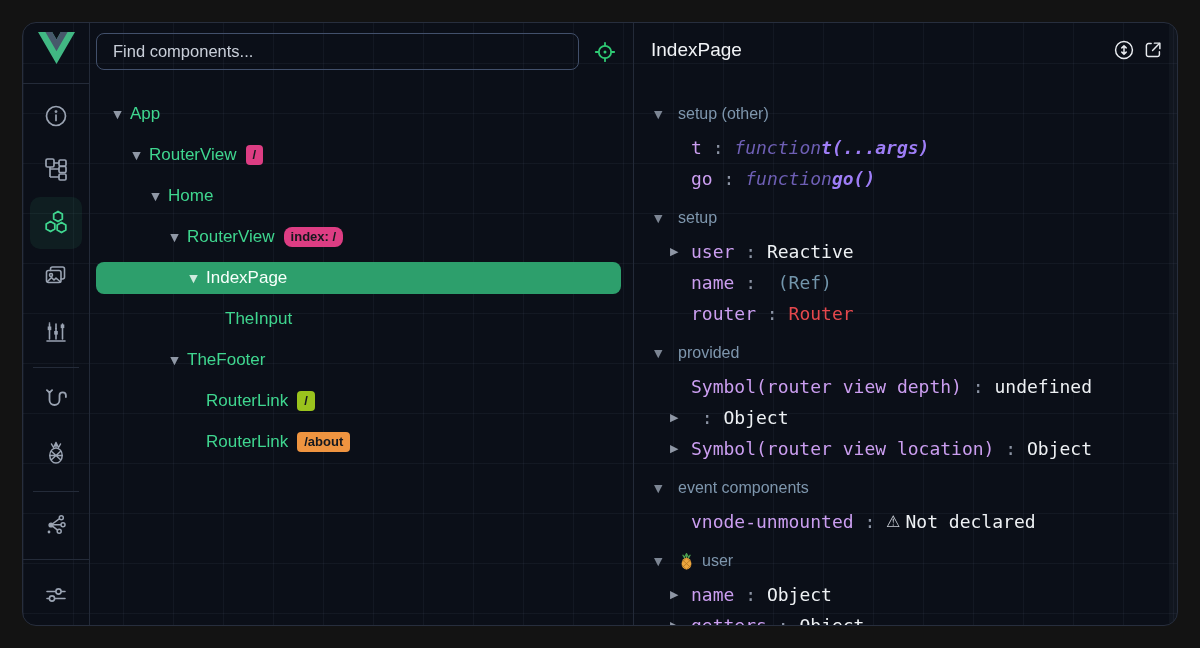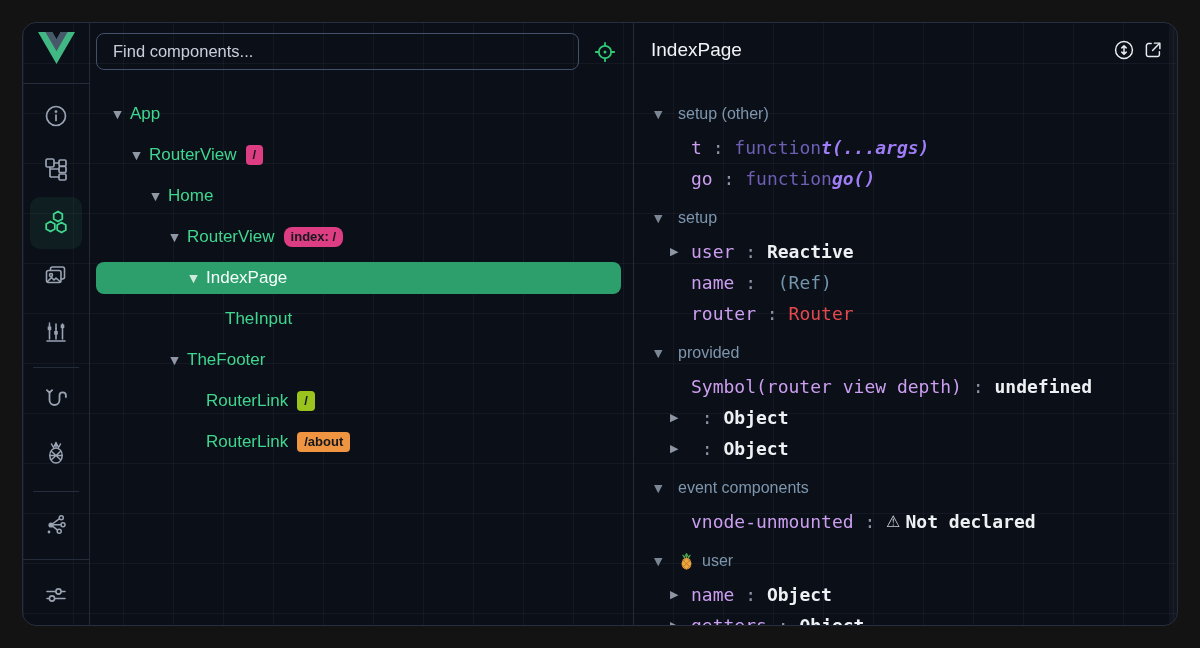--- a/index.html
+++ b/index.html
@@ -95,22 +95,22 @@
   .entry{
     height:31px;display:flex;align-items:center;padding-left:36px;
     font-family:"DejaVu Sans Mono",monospace;font-size:18px;white-space:nowrap;
   }
   .etri{
     width:21px;flex:none;font-size:11px;color:#8f97a5;
     font-family:"DejaVu Sans",sans-serif;
   }
   .ekey{color:#cb9ef0;}
   .colon{color:#8b93a3;white-space:pre;}
-  .v-plain{color:#eef1f4;font-weight:bold;}
-  .v-fn-kw{color:#6e5fb5;}
+  .v-plain{color:#eef1f4;}
+  .v-fn-kw{color:#6e5fb5;font-style:italic;}
   .v-fn-sig{color:#9e7df6;font-style:italic;font-weight:bold;}
   .v-ref{color:#7295ab;white-space:pre;}
   .v-error{color:#e5484d;}
   .v-warn{color:#c9ced6;font-family:"DejaVu Sans",sans-serif;font-size:16px;white-space:pre;}
   .scroll-strip{
     position:absolute;right:0;top:0;bottom:0;width:8px;
     background:rgba(140,150,170,0.05);
   }
 </style>
 </head>
@@ -337,20 +337,21 @@
               <span class="colon"> : </span>
               <span class="v-plain">undefined</span>
             </div>
             <div class="entry">
               <span class="etri">▶</span>
               <span class="colon"> : </span>
               <span class="v-plain">Object</span>
             </div>
             <div class="entry">
               <span class="etri">▶</span>
+              <span class="ekey">Symbol(router view location)</span>
               <span class="colon"> : </span>
               <span class="v-plain">Object</span>
             </div>
           </div>
           <div class="section">
             <div class="sec-header">
               <span class="sec-tri">▼</span>
               <span class="sec-label">event components</span>
             </div>
             <div class="entry">

